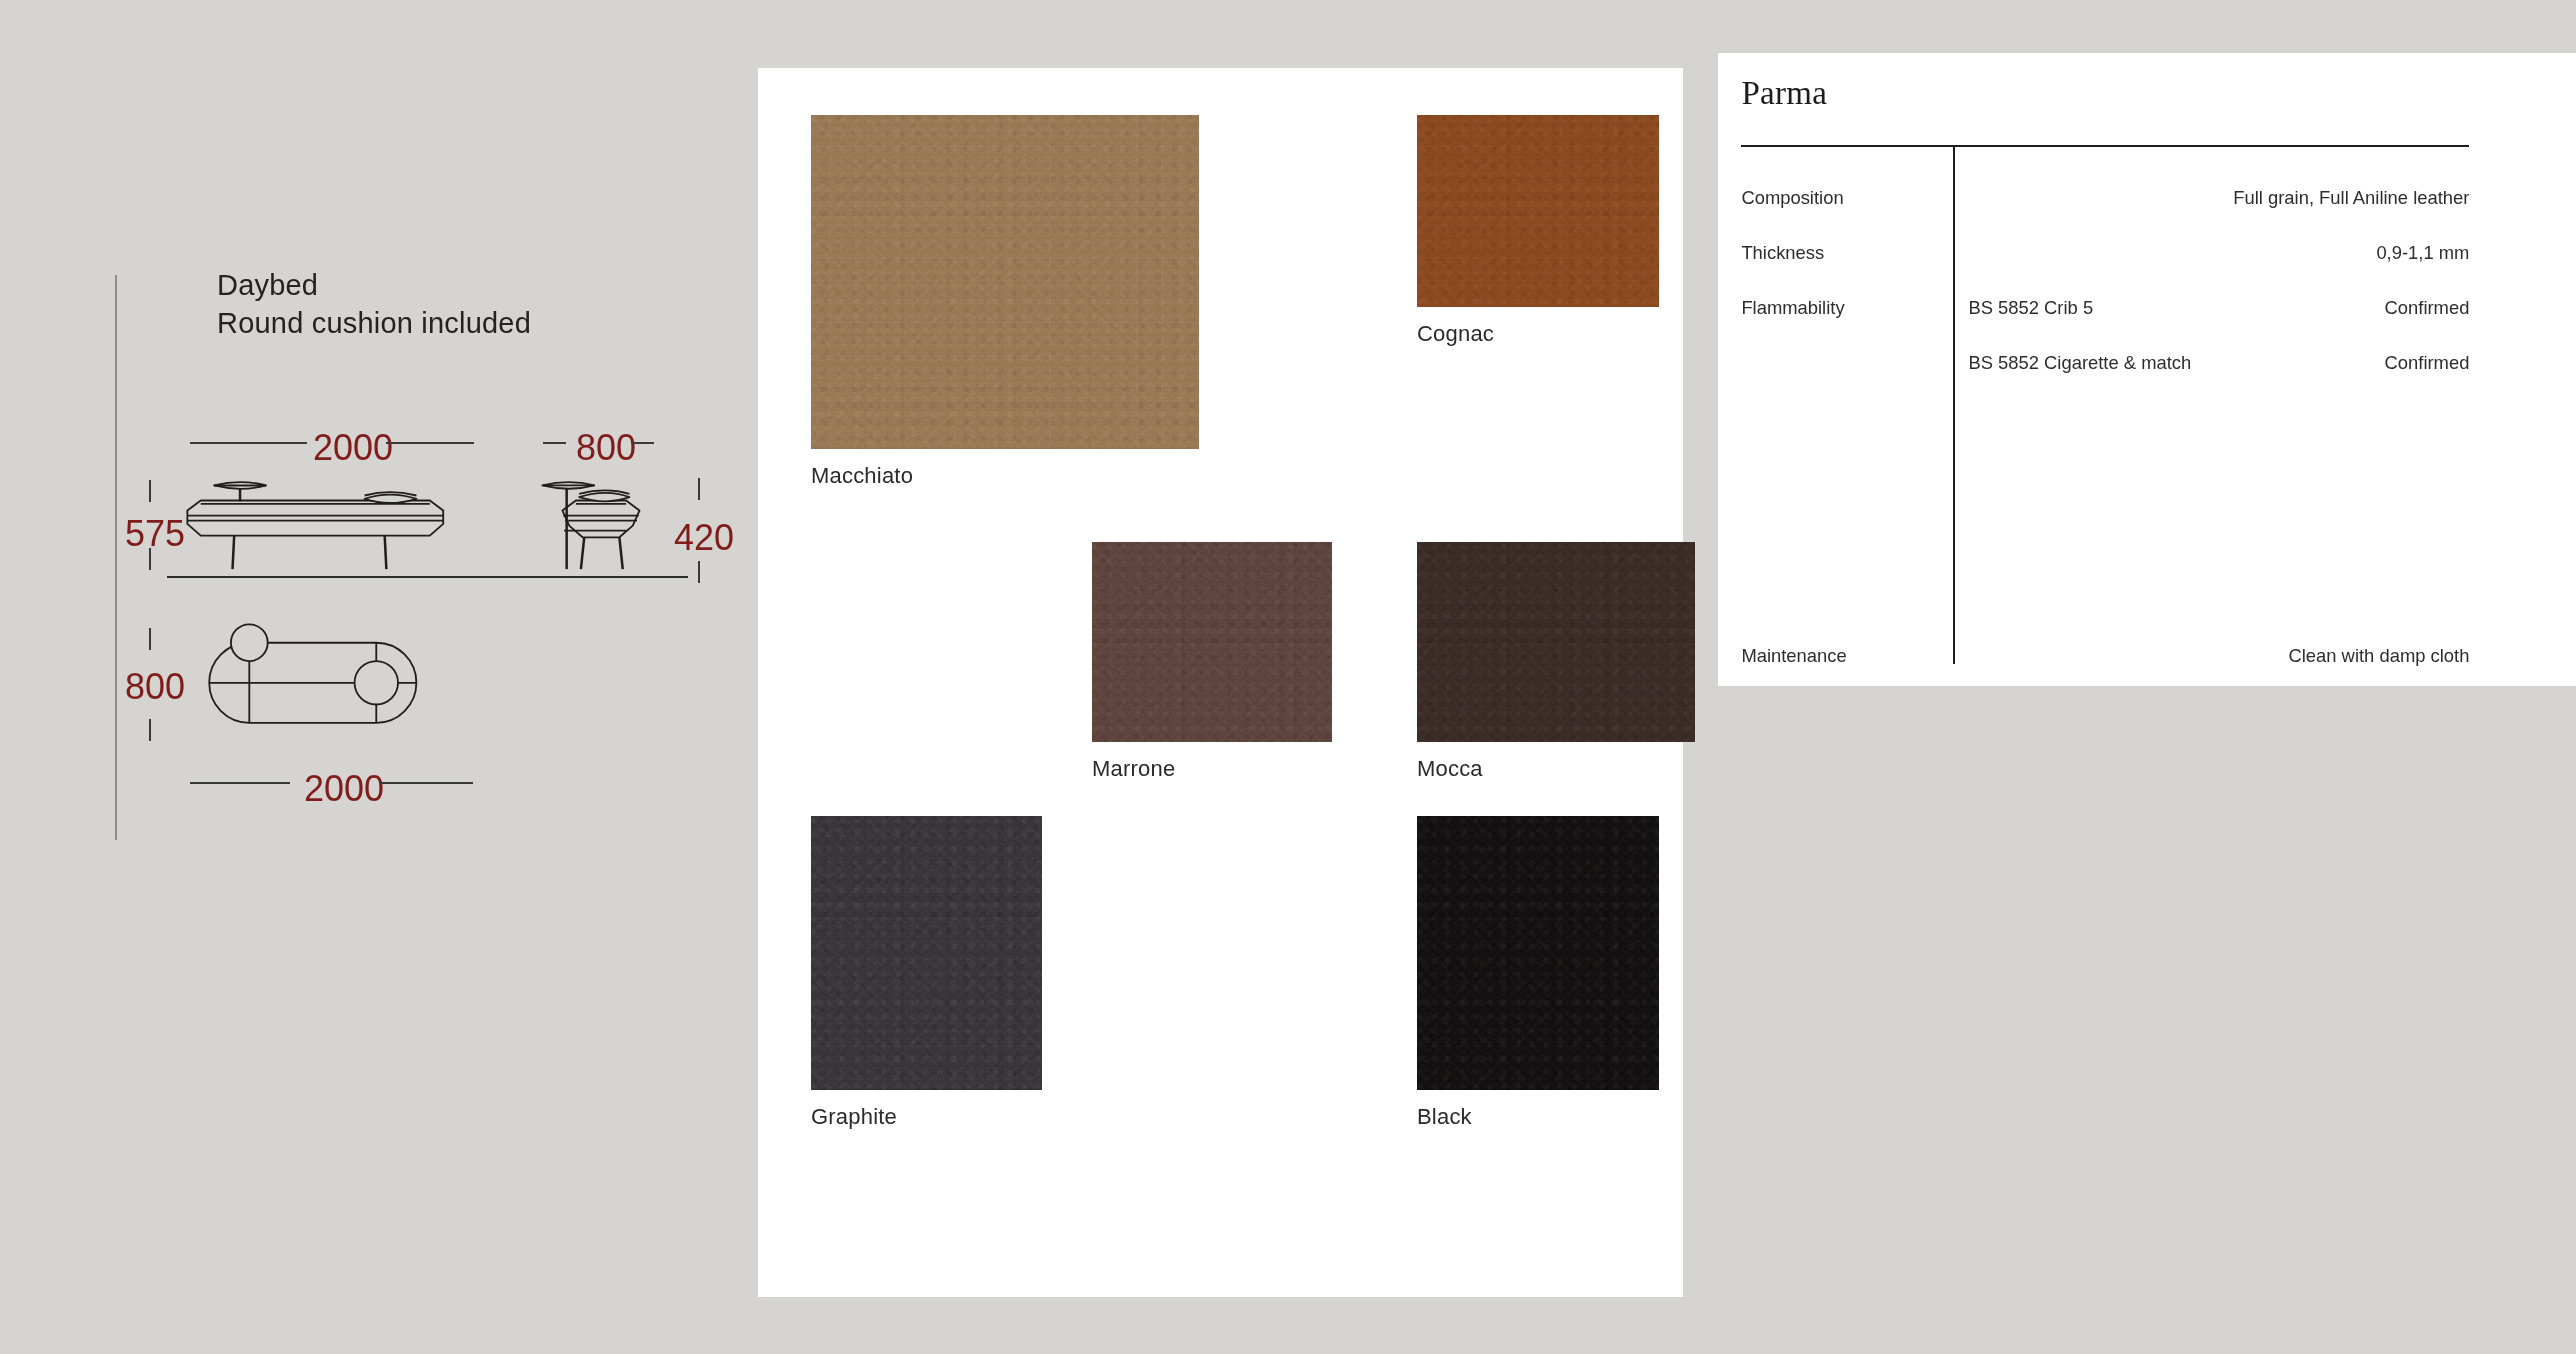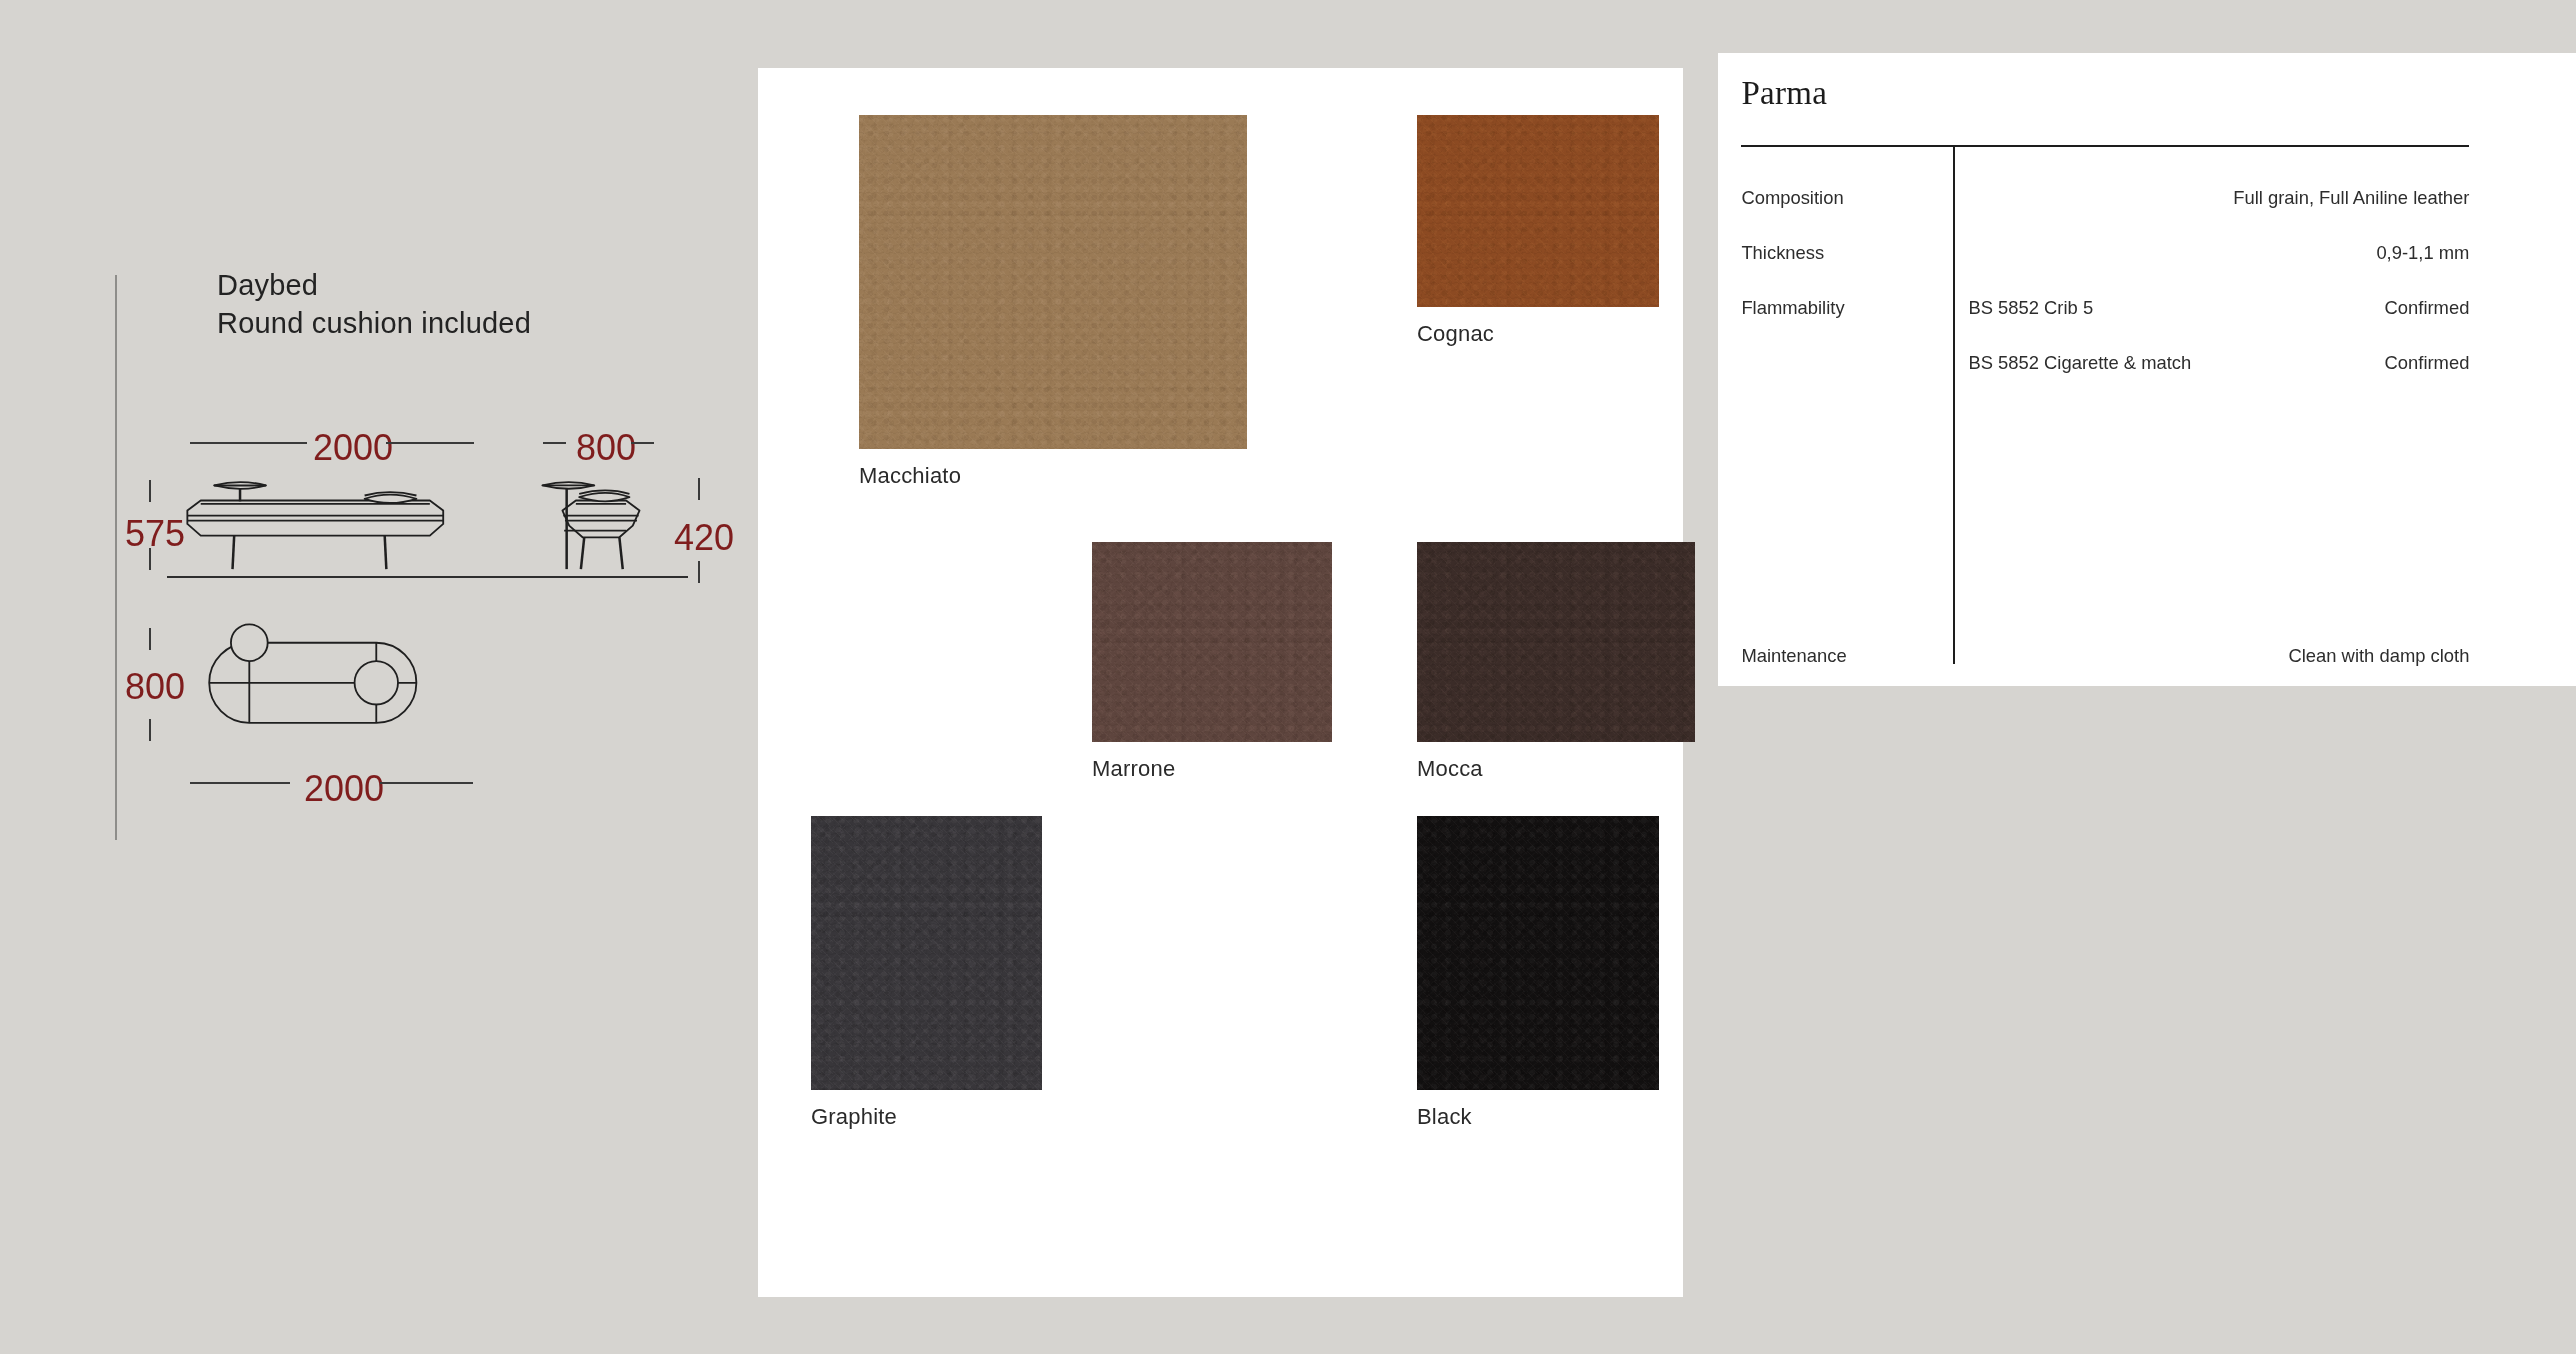--- a/index.html
+++ b/index.html
@@ -238,21 +238,21 @@
         <circle cx="236" cy="74" r="26" fill="#d6d4d0"></circle>
       </g>
     </svg>
 
     <div class="dimline-h" style="left:190px; top:782px; width:100px;"></div>
     <div class="dimtext" style="left:304px; top:768px;">2000</div>
     <div class="dimline-h" style="left:380px; top:782px; width:93px;"></div>
   </div>
 
   <div class="swatch-sheet">
-    <div class="swatch" style="left: 53px; top: 47px; width: 388px; height: 374px; margin-left: 48px;">
+    <div class="swatch" style="left: 53px; top: 47px; width: 388px; height: 374px;">
       <div class="swatch-chip" style="height: 334px; background: rgb(154, 122, 85);">
           <div class="grain" style="background: repeating-linear-gradient(47deg, rgba(184, 153, 122, 0.133) 0px, rgba(184, 153, 122, 0.133) 0.8px, transparent 0.8px, transparent 5.8px) 0% 0% / 11px 11px, repeating-linear-gradient(-41deg, rgba(184, 153, 122, 0.12) 0px, rgba(184, 153, 122, 0.12) 0.8px, transparent 0.8px, transparent 7.5px) 0% 0% / 9.2px 9.2px, repeating-linear-gradient(13deg, rgba(110, 83, 53, 0.18) 0px, rgba(110, 83, 53, 0.18) 0.8px, transparent 0.8px, transparent 5px) 0% 0% / 7.5px 7.5px, repeating-linear-gradient(-77deg, rgba(110, 83, 53, 0.15) 0px, rgba(110, 83, 53, 0.15) 0.8px, transparent 0.8px, transparent 9.2px) 0% 0% / 12.5px 12.5px, radial-gradient(circle at 22% 33%, rgba(184, 153, 122, 0.15) 0px, rgba(184, 153, 122, 0.15) 2.5px, transparent 3.3px) 0% 0% / 14px 14px, radial-gradient(circle at 71% 14%, rgba(110, 83, 53, 0.17) 0px, rgba(110, 83, 53, 0.17) 2.5px, transparent 3.3px) 0% 0% / 16px 16px, radial-gradient(circle at 48% 78%, rgba(184, 153, 122, 0.11) 0px, rgba(184, 153, 122, 0.11) 3.3px, transparent 4.2px) 0% 0% / 19px 19px, radial-gradient(circle at 88% 62%, rgba(110, 83, 53, 0.14) 0px, rgba(110, 83, 53, 0.14) 2.5px, transparent 3.3px) 0% 0% / 17.5px 17.5px, linear-gradient(rgb(154, 122, 85), rgb(154, 122, 85)) 0% 0% / 100% 100%;"></div>
         </div>
       <div class="swatch-label">Macchiato</div>
     </div>
     <div class="swatch" style="left: 659px; top: 47px; width: 242px; height: 232px;">
       <div class="swatch-chip" style="height: 192px; background: rgb(140, 74, 34);">
           <div class="grain" style="background: repeating-linear-gradient(47deg, rgba(176, 106, 56, 0.133) 0px, rgba(176, 106, 56, 0.133) 0.8px, transparent 0.8px, transparent 5.8px) 0% 0% / 11px 11px, repeating-linear-gradient(-41deg, rgba(176, 106, 56, 0.12) 0px, rgba(176, 106, 56, 0.12) 0.8px, transparent 0.8px, transparent 7.5px) 0% 0% / 9.2px 9.2px, repeating-linear-gradient(13deg, rgba(93, 45, 16, 0.18) 0px, rgba(93, 45, 16, 0.18) 0.8px, transparent 0.8px, transparent 5px) 0% 0% / 7.5px 7.5px, repeating-linear-gradient(-77deg, rgba(93, 45, 16, 0.15) 0px, rgba(93, 45, 16, 0.15) 0.8px, transparent 0.8px, transparent 9.2px) 0% 0% / 12.5px 12.5px, radial-gradient(circle at 22% 33%, rgba(176, 106, 56, 0.15) 0px, rgba(176, 106, 56, 0.15) 2.5px, transparent 3.3px) 0% 0% / 14px 14px, radial-gradient(circle at 71% 14%, rgba(93, 45, 16, 0.17) 0px, rgba(93, 45, 16, 0.17) 2.5px, transparent 3.3px) 0% 0% / 16px 16px, radial-gradient(circle at 48% 78%, rgba(176, 106, 56, 0.11) 0px, rgba(176, 106, 56, 0.11) 3.3px, transparent 4.2px) 0% 0% / 19px 19px, radial-gradient(circle at 88% 62%, rgba(93, 45, 16, 0.14) 0px, rgba(93, 45, 16, 0.14) 2.5px, transparent 3.3px) 0% 0% / 17.5px 17.5px, linear-gradient(rgb(140, 74, 34), rgb(140, 74, 34)) 0% 0% / 100% 100%;"></div>
         </div>
       <div class="swatch-label">Cognac</div>

